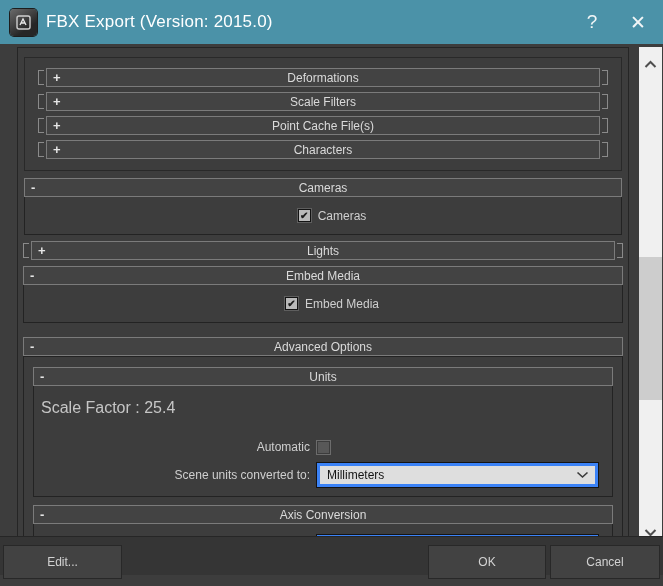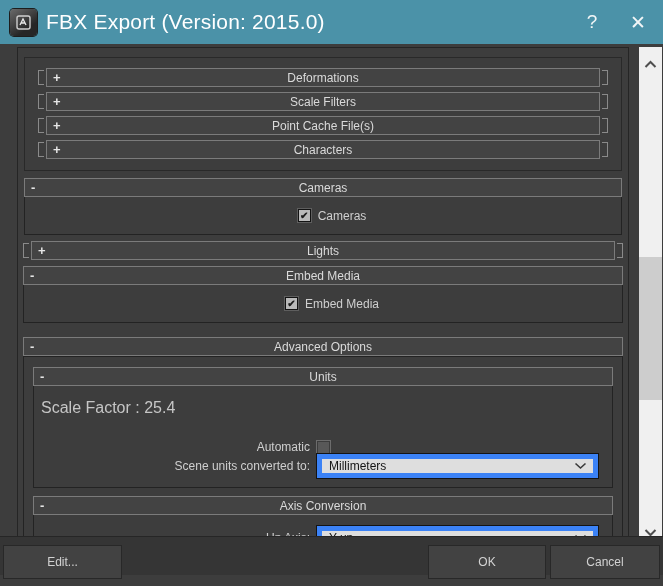--- a/index.html
+++ b/index.html
@@ -16,21 +16,21 @@
   .titlebar {
     position:absolute; top:0; left:0; width:663px; height:44px;
     background:#4b92a8; display:flex; align-items:center;
   }
   .app-icon {
     width:27px; height:27px; margin:0 9px 0 10px; border-radius:4px;
     background:linear-gradient(145deg,#6b6b6b 0%,#262626 70%);
     display:flex; align-items:center; justify-content:center;
     box-shadow:0 0 0 1px #1d1d1d;
   }
-  .titlebar-title { flex:1; color:#ffffff; font-size:21px; letter-spacing:.2px; }
+  .titlebar-title { flex:1; color:#ffffff; font-size:17px; letter-spacing:.2px; }
   .titlebar-btn {
     width:46px; height:44px; display:flex; align-items:center; justify-content:center;
     color:#f2f6f7; font-size:19px; cursor:default;
   }
   .titlebar-btn.close { margin-right:2px; }
 
   
   .scroll-panel {
     position:absolute; left:17px; top:47px; width:612px; height:500px;
     border:1px solid #252525; background:#3d3d3d; overflow:hidden;
@@ -75,21 +75,21 @@
   .m-top1 { margin:7px 1px 0; }
   .m-top2 { margin:6px 0 0; }
   .adv-header { margin:14px 0 0; }
   .adv-box { border:1px solid #232323; margin:0; padding:4px 9px 220px; }
 
   
   .scale-factor { font-size:16px; color:#c6c6c6; margin:13px 0 0 7px; }
   .form-row { display:flex; align-items:center; margin-top:12px; }
   .form-label { width:283px; text-align:right; padding-right:7px; font-size:12px; color:#cfcfcf; }
   .dropdown {
-    width:281px; height:24px; background:#dedede; border:5px solid #3b82f6;
+    width:281px; height:24px; background:#dedede; border:3px solid #3b82f6;
     outline:1px solid #141414;
     display:flex; align-items:center; justify-content:space-between;
     padding:0 6px 0 7px; color:#141414; font-size:12px; cursor:default;
   }
   .units-pad { padding-bottom:9px; }
   .axis-pad  { padding-bottom:12px; }
 
   .ui-sliver {
     position:absolute; bottom:0; left:16px; right:16px; height:10px; overflow:hidden;
   }
@@ -222,21 +222,21 @@
       <div class="bar">
         <span class="state">-</span>
         <span>Units</span>
       </div>
       <div class="content units-pad">
         <div class="scale-factor">Scale Factor : 25.4</div>
         <div class="form-row" style="margin-top:23px;">
           <span class="form-label">Automatic</span>
           <span class="checkbox unchecked"></span>
         </div>
-        <div class="form-row" style="margin-top:0;align-items:center;">
+        <div class="form-row" style="margin-top:9px;align-items:center;">
           <span class="form-label">Scene units converted to:</span>
           <div class="dropdown">
             <span>Millimeters</span>
             <span>
               <svg width="13" height="8" viewBox="0 0 13 8">
                   <path d="M1.5 1.5 L6.5 6 L11.5 1.5" fill="none" stroke="#3a3a3a" stroke-width="1.6"></path>
                 </svg>
             </span>
           </div>
         </div>

